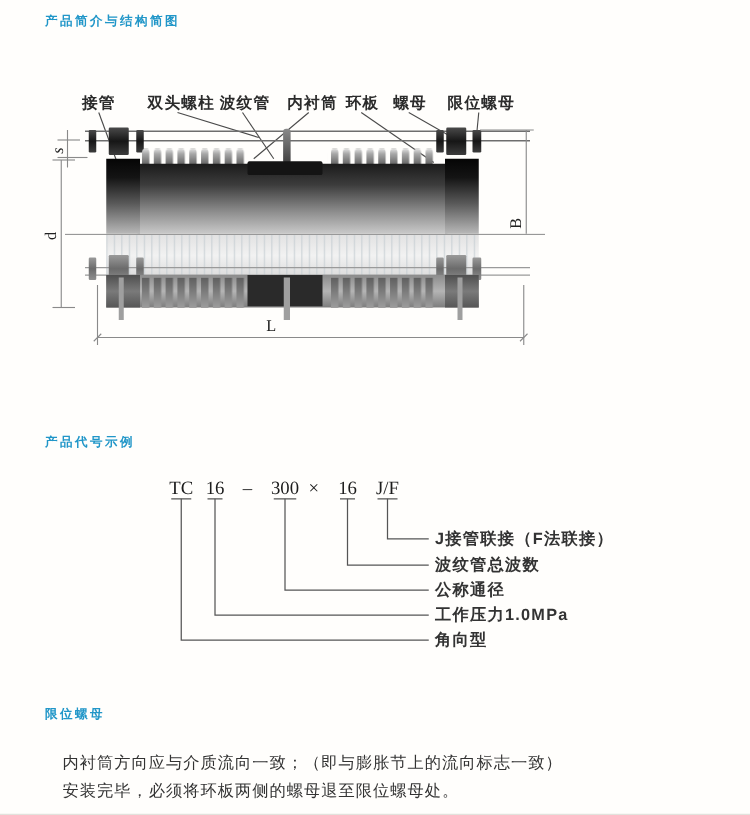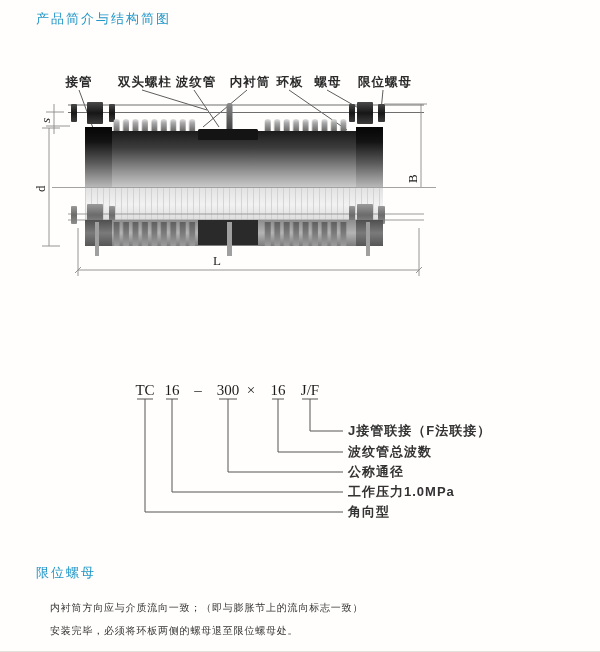--- a/index.html
+++ b/index.html
@@ -9,31 +9,31 @@
     font-family:"Liberation Sans", sans-serif;
     background:#fffefc;
     position:relative;
     overflow:hidden;
     color:#2e2e2e;
   }
   .page { position:absolute; inset:0; background:#fffefc; }
   .edge-bottom { position:absolute; left:0; right:0; bottom:0; height:1px; background:#e2e2dc; }
   .sec-title {
     position:absolute; left:36px;
-    font-size:13px; font-weight:normal;
+    font-size:10px; font-weight:bold;
     color:var(--accent);
     letter-spacing:2px;
     white-space:nowrap;
   }
   .t1 { top:10px; }
   .t2 { top:347px; }
   .t3 { top:564px; }
   .install-line {
     position:absolute; left:50px;
-    font-size:10px; color:#333;
+    font-size:13px; color:#333;
     letter-spacing:0.8px;
     white-space:nowrap;
   }
   .il0 { top:601px; }
   .il1 { top:624px; }
   svg { position:absolute; left:0; }
   .diagram { top:60px; }
   .codefig { top:372px; }
   svg text { font-family:"Liberation Sans", sans-serif; }
   .partlbl { font-size:12.5px; font-weight:bold; fill:#2b2b2b; letter-spacing:1px; text-anchor:middle; }
@@ -204,20 +204,21 @@
     <g>
       <line class="dimline" x1="78" y1="168" x2="78" y2="216"></line>
       <line class="dimline" x1="419" y1="168" x2="419" y2="216"></line>
       <line class="dimline" x1="78" y1="210" x2="419" y2="210"></line>
       <line class="dimline" x1="75" y1="213" x2="81" y2="207"></line>
       <line class="dimline" x1="416" y1="213" x2="422" y2="207"></line>
       <text class="dimlbl" x="213" y="205">L</text>
     </g>
   </svg>
 
+  <h2 class="sec-title t2">产品代号示例</h2>
 
   <svg class="codefig" width="600" height="165" viewBox="0 0 600 165">
     <g>
       <text class="token" x="145" y="23">TC</text>
       <text class="token" x="172" y="23">16</text>
       <text class="token" x="198" y="23">–</text>
       <text class="token" x="228" y="23">300</text>
       <text class="token" x="251" y="23">×</text>
       <text class="token" x="278" y="23">16</text>
       <text class="token" x="310" y="23">J/F</text>

